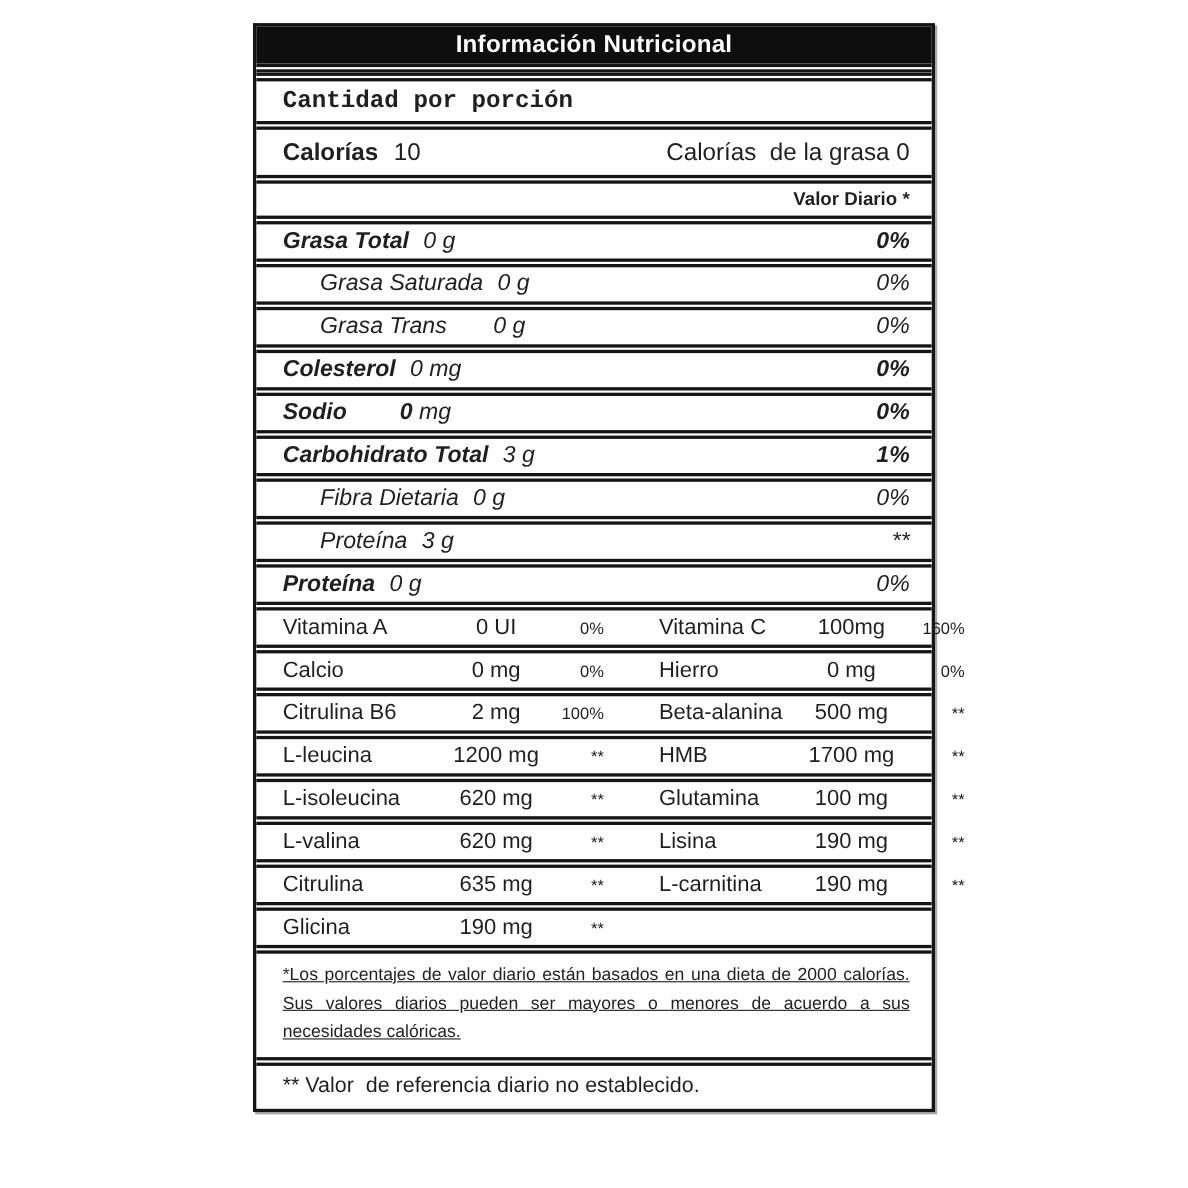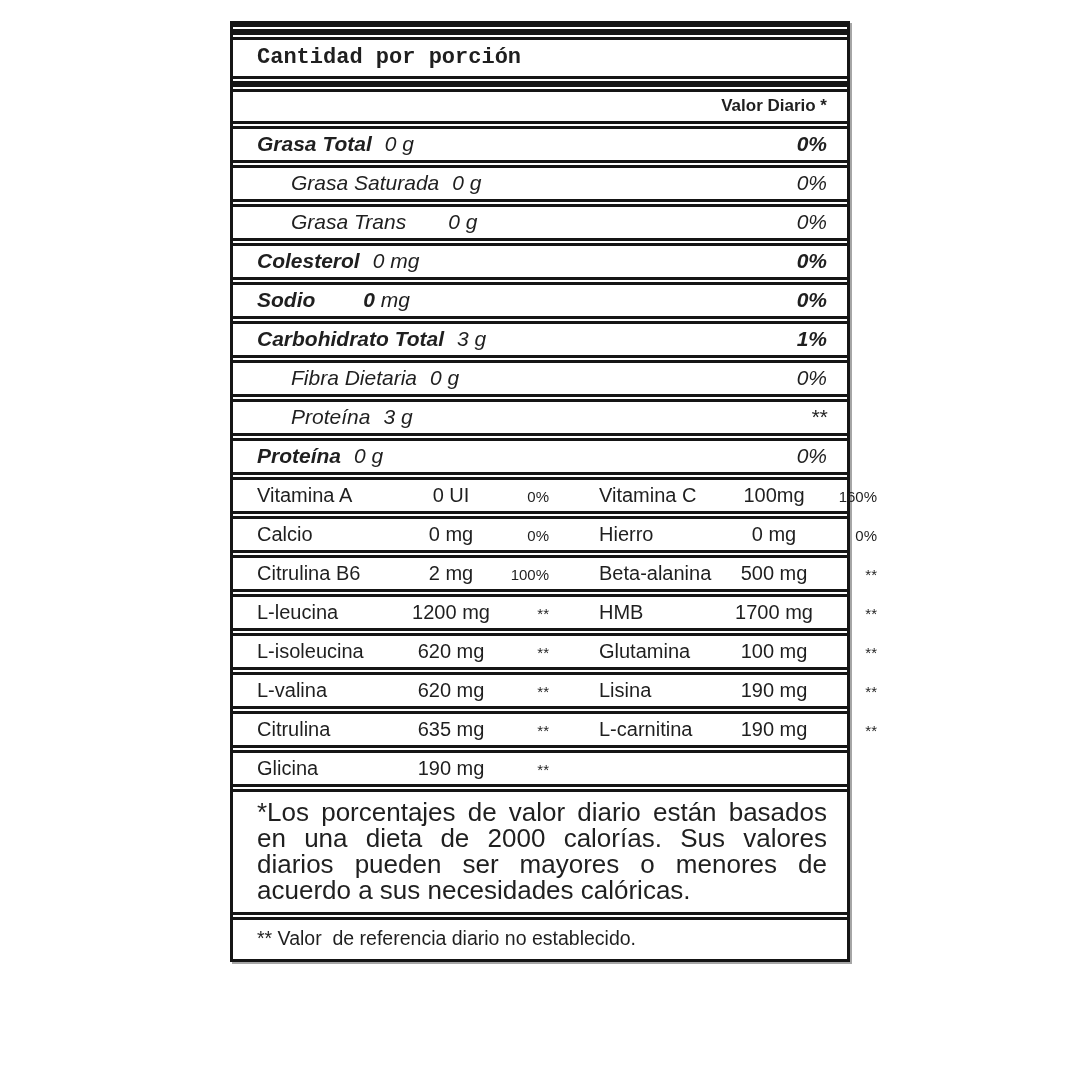--- a/index.html
+++ b/index.html
@@ -40,35 +40,40 @@
   .nrow.indent{padding-left:58px;}
   .nrow .nname{white-space:pre-wrap;}
   .nrow .namt{margin-left:13px;white-space:pre-wrap;}
   .nrow .ndv{margin-left:auto;}
   .nrow.b .nname,.nrow.b .ndv,.b-strong{font-weight:bold;}
   .mrow{display:grid;grid-template-columns:140px 88px 44px 160px 90px 48px;
         align-items:baseline;font-size:20px;padding-top:4px;padding-bottom:4px;gap:10px;}
   .mrow .amt{text-align:center;white-space:pre-wrap;}
   .mrow .dv{text-align:right;font-size:15px;}
   .mrow .name2{padding-left:40px;box-sizing:border-box;}
-  .fn1{font-size:26px;line-height:26px;text-align:justify;padding-top:7px;padding-bottom:9px;}
+  .fn1{font-size:16px;line-height:26px;text-align:justify;padding-top:7px;padding-bottom:9px;text-decoration:underline;}
   .fn2{font-size:19.5px;padding-top:7px;padding-bottom:9px;}
 </style>
 </head>
 <body>
 
 <div class="label">
 
+  <div class="hdr">Información Nutricional</div>
   <div class="sep"></div>
 
   <div class="sep"></div>
 
   <div class="box cantidad">Cantidad por porción</div>
   <div class="sep"></div>
 
+  <div class="box calrow">
+    <span><span class="cl pre">Calorías</span><span class="cv pre"> 10</span></span>
+    <span class="pre">Calorías  de la grasa 0</span>
+  </div>
   <div class="sep"></div>
 
   <div class="box vdh">Valor Diario *</div>
   <div class="sep"></div>
 
   <div class="box nrow b">
     <span class="nname">Grasa Total</span>
     <span class="namt">0 g</span>
     <span class="ndv">0%</span>
   </div>

